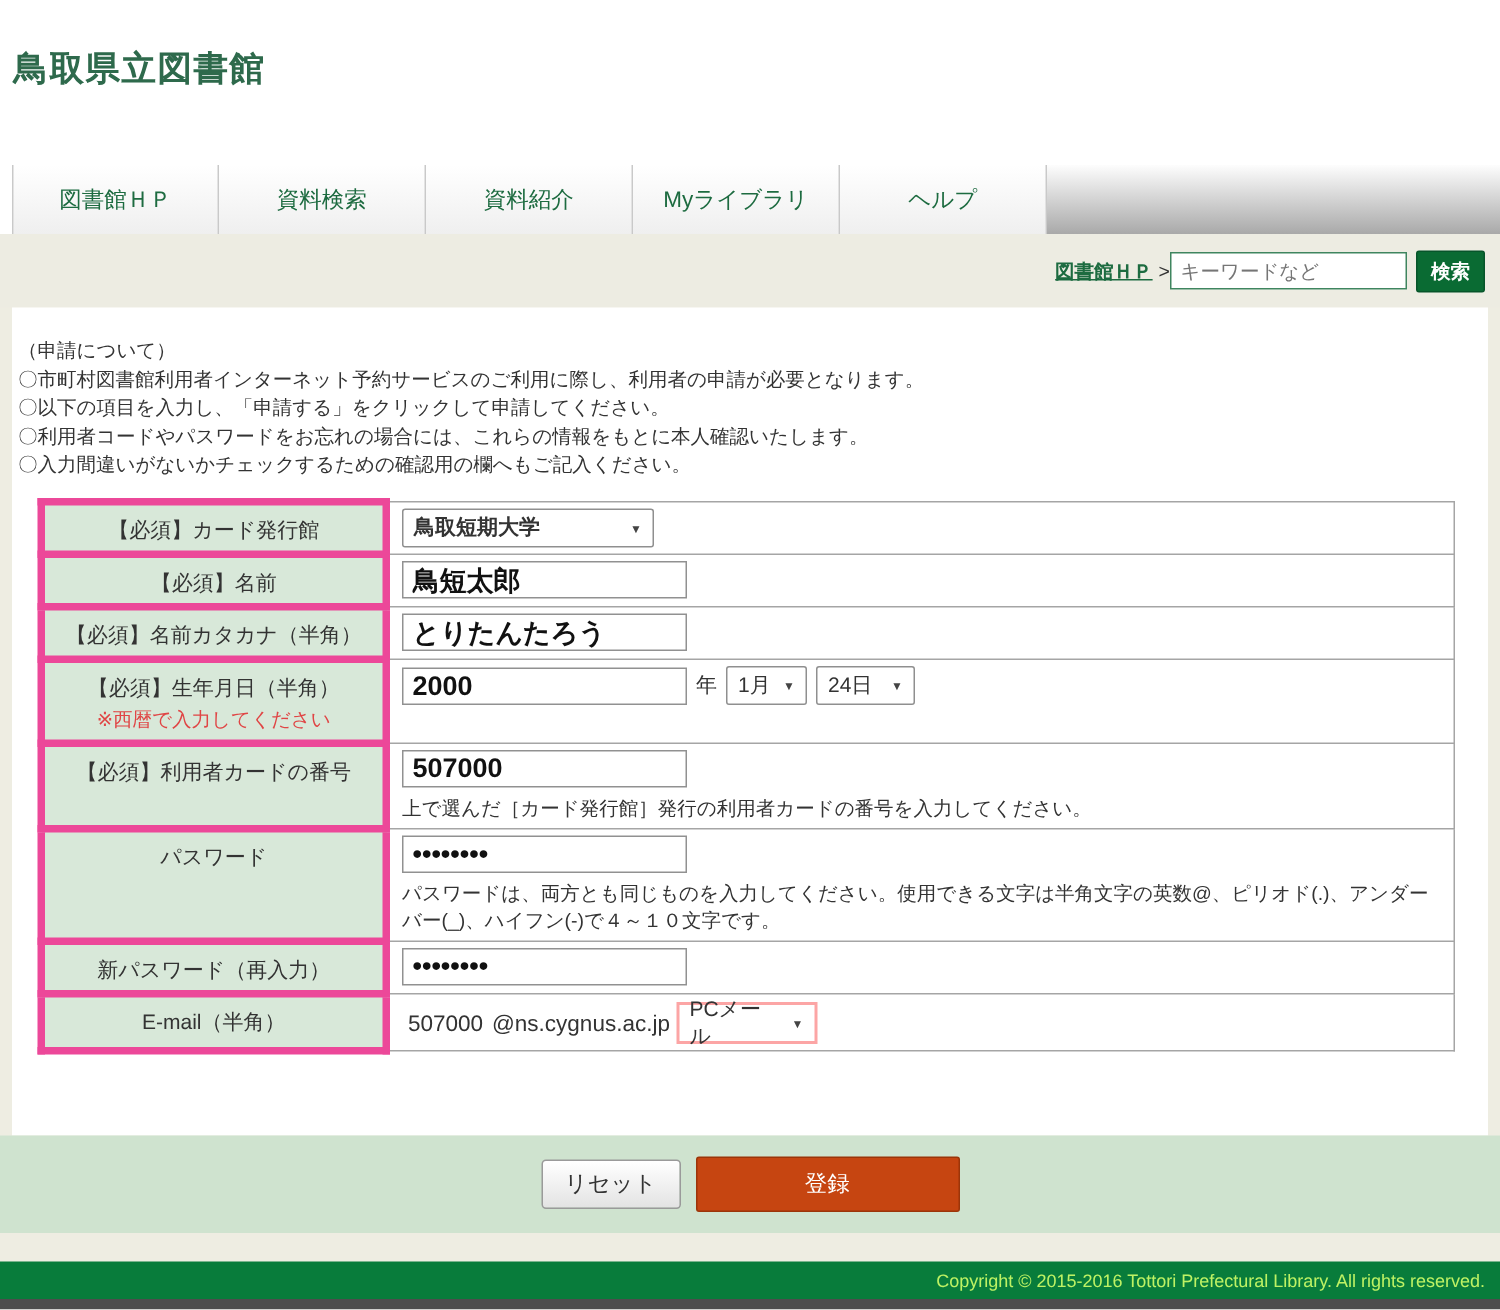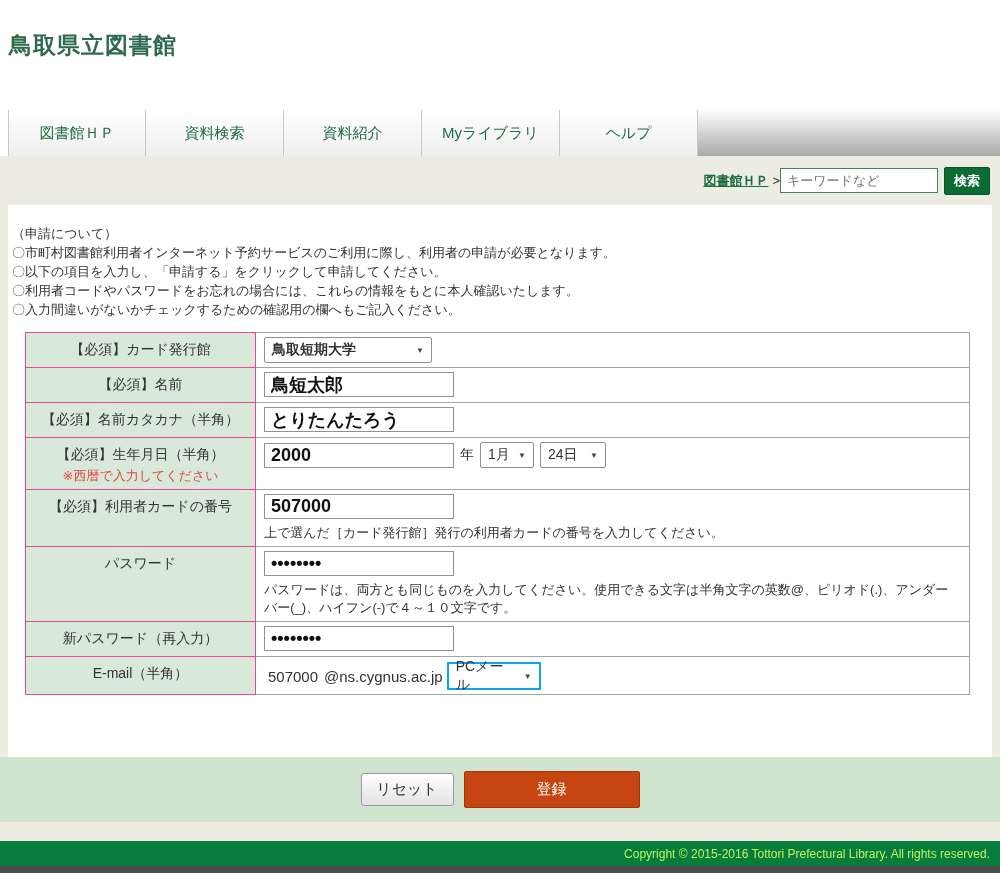--- a/index.html
+++ b/index.html
@@ -54,21 +54,21 @@
     border:1px solid #d8d8d8; border-bottom:2px solid #4da466;
     display:flex; align-items:center; padding-left:17px; gap:13px;
   }
   .person-icon { width:26px; height:31px; display:inline-flex; }
   .page-title { font-size:19px; color:#222; }
 
   .notice { padding:14px 12px 0 4px; font-size:13px; line-height:19px; color:#333; }
 
   .form-table { border-collapse:collapse; margin:13px 0 0 17px; width:945px; }
   .form-table th {
-    width:230px; background:#d8e8d9; border:1px solid #ec4899;
+    width:230px; background:#d8e8d9; border:5px solid #ec4899;
     font-weight:normal; font-size:14px; color:#333;
     text-align:center; vertical-align:top; padding:8px 4px 4px;
   }
   .form-table td {
     border:1px solid #a5a5a5; padding:4px 8px; vertical-align:top;
     font-size:14px; background:#fff;
   }
   .red-note { color:#e04545; font-size:13px; margin-top:3px; }
   .cell-note { font-size:13px; color:#333; margin-top:5px; line-height:18px; max-width:700px; }
 
@@ -79,21 +79,21 @@
   }
   .fake-select {
     display:inline-flex; align-items:center; justify-content:space-between;
     border:1px solid #8f8f8f; border-radius:2px; background:#fff;
     height:26px; padding:0 7px; font-size:14px; cursor:pointer;
   }
   .fake-select .arrow { font-size:8px; color:#444; margin-left:8px; }
   .issuer-select { width:168px; font-weight:bold; }
   .month-select { width:54px; }
   .day-select { width:66px; }
-  .mail-select { border:2px solid #0ea5e9; border-radius:0; height:28px; width:94px; }
+  .mail-select { border:2px solid #fca5a5; border-radius:0; height:28px; width:94px; }
 
   .birth-line { display:flex; align-items:center; gap:6px; }
   .email-line { display:flex; align-items:center; gap:4px; font-size:15px; padding-top:1px; }
   .plain-input {
     border:none; outline:none; width:56px; font-size:15px; color:#333;
     font-family:inherit; padding:0 0 0 4px; background:transparent;
   }
   .email-domain { color:#333; }
 
   

